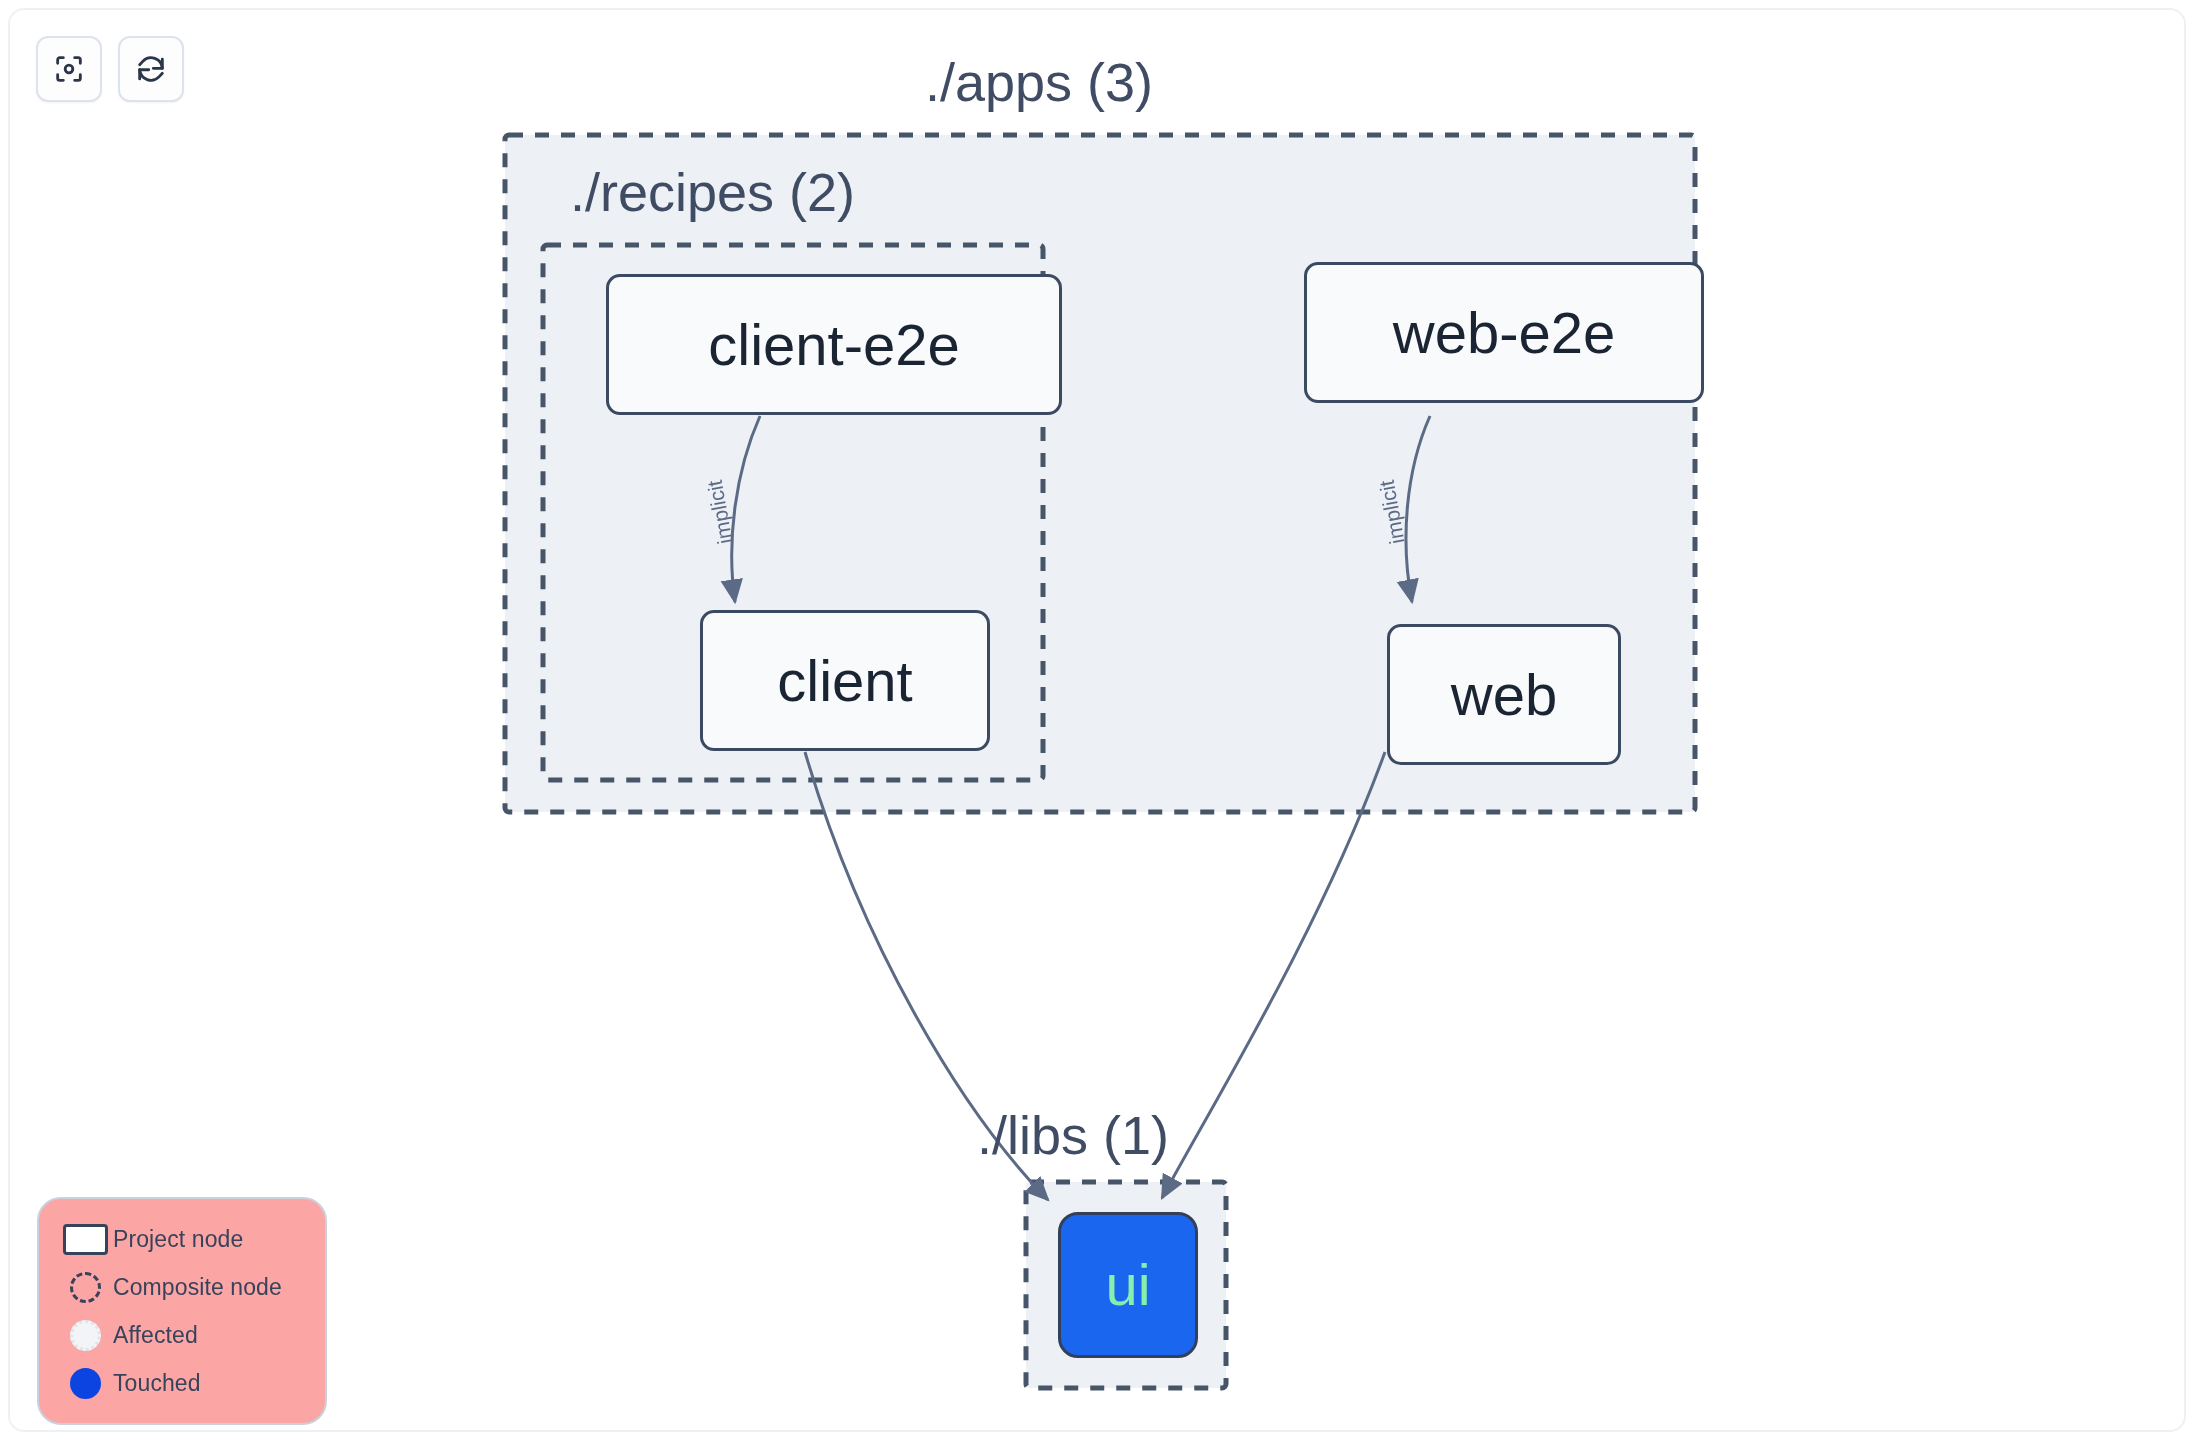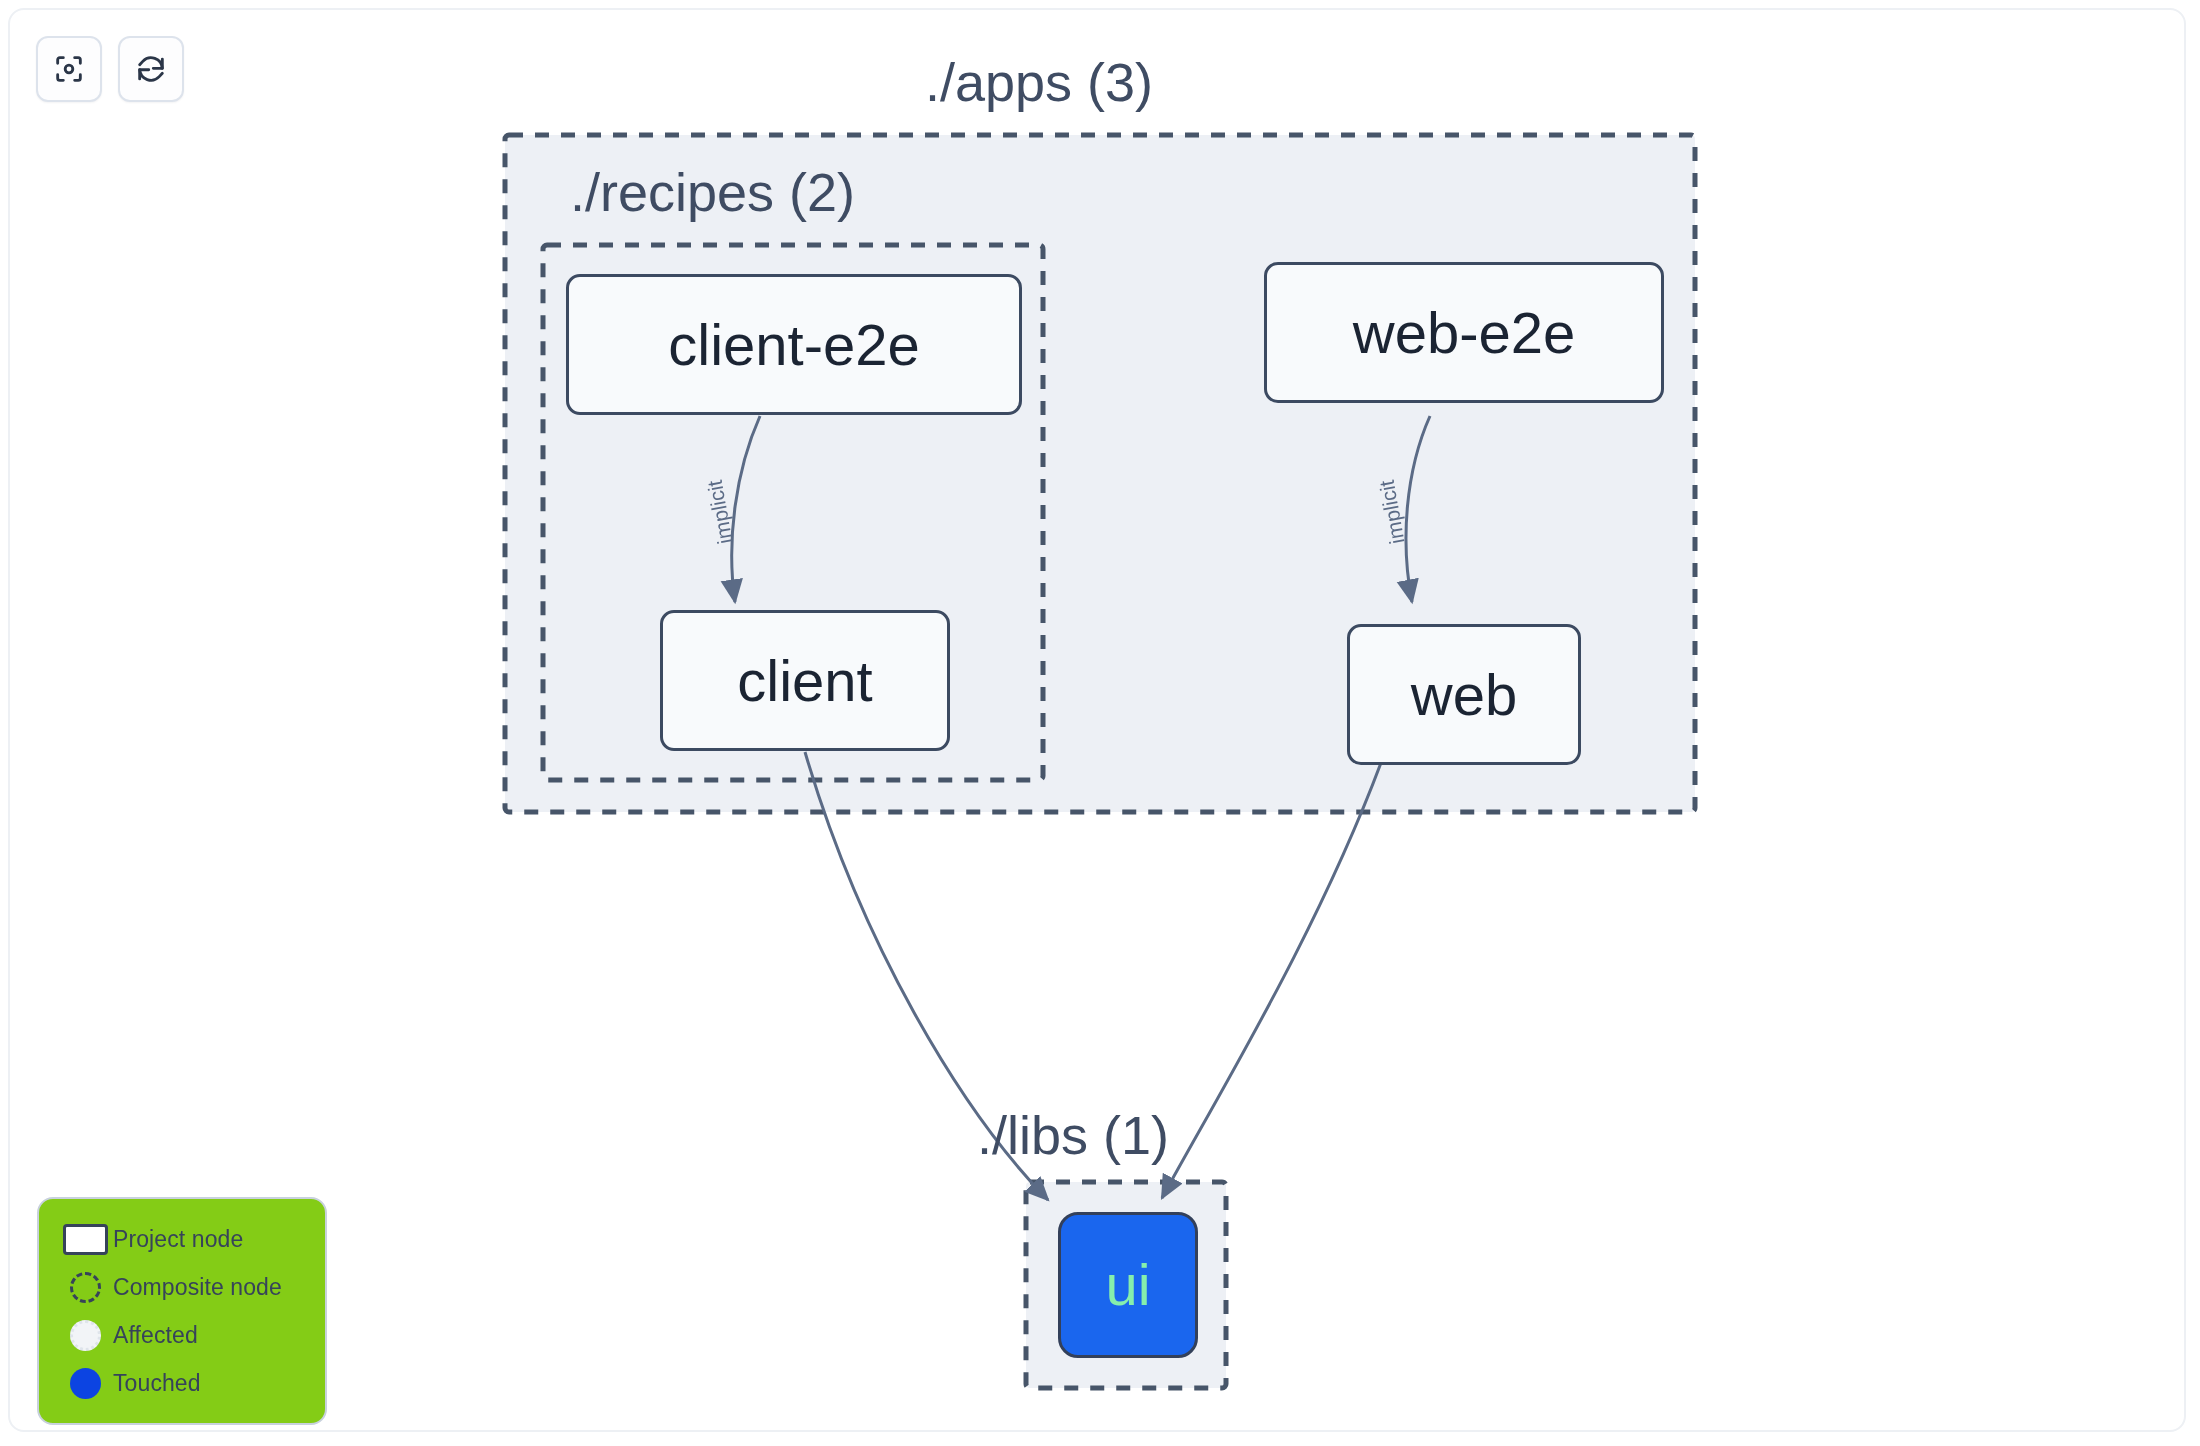--- a/index.html
+++ b/index.html
@@ -69,22 +69,22 @@
   }
   .tool-btn svg { display: block; }
 
   
   .legend {
     position: absolute;
     left: 37px;
     top: 1197px;
     width: 290px;
     border: 2px solid #c8d1dd;
-    border-radius: 16px;
-    background: #84cc16;
+    border-radius: 24px;
+    background: #fca5a5;
     padding: 16px 18px 16px 18px;
     box-sizing: border-box;
     z-index: 40;
     text-align: right;
   }
   .legend-row {
     display: flex;
     align-items: center;
     height: 48px;
   }
@@ -143,20 +143,21 @@
     display: flex;
     align-items: center;
     justify-content: center;
     border-radius: 14px;
     cursor: pointer;
     z-index: 20;
   }
   .node.project {
     background: #f8fafc;
     border: 3px solid #3c4a61;
+    margin-left: 40px;
   }
   .node.touched {
     background: #1a66ee;
     border: 3px solid #33405a;
     border-radius: 20px;
   }
   .node-label {
     font-size: 58px;
     line-height: 1;
     color: #1b2433;

